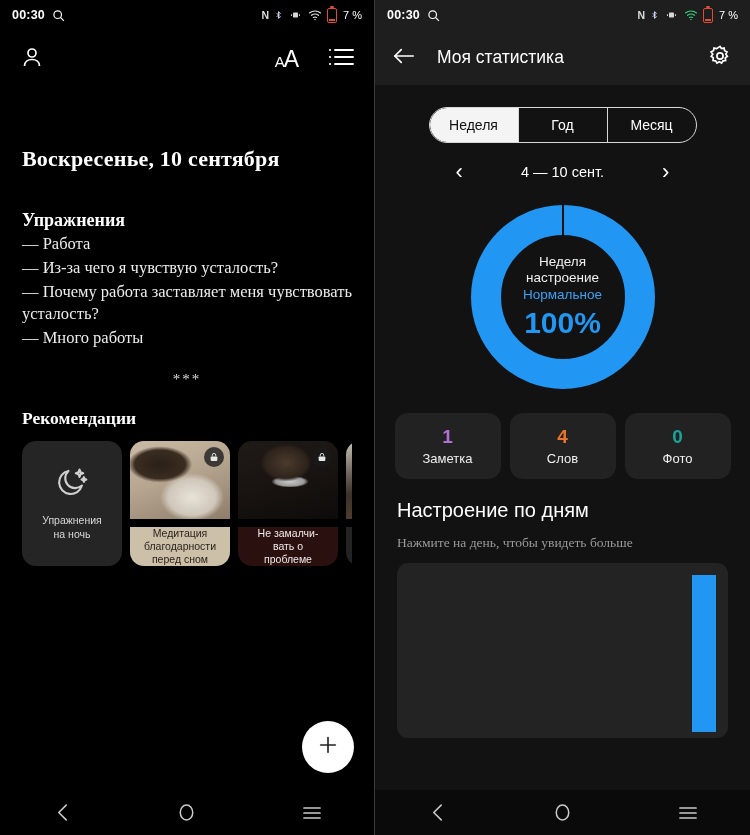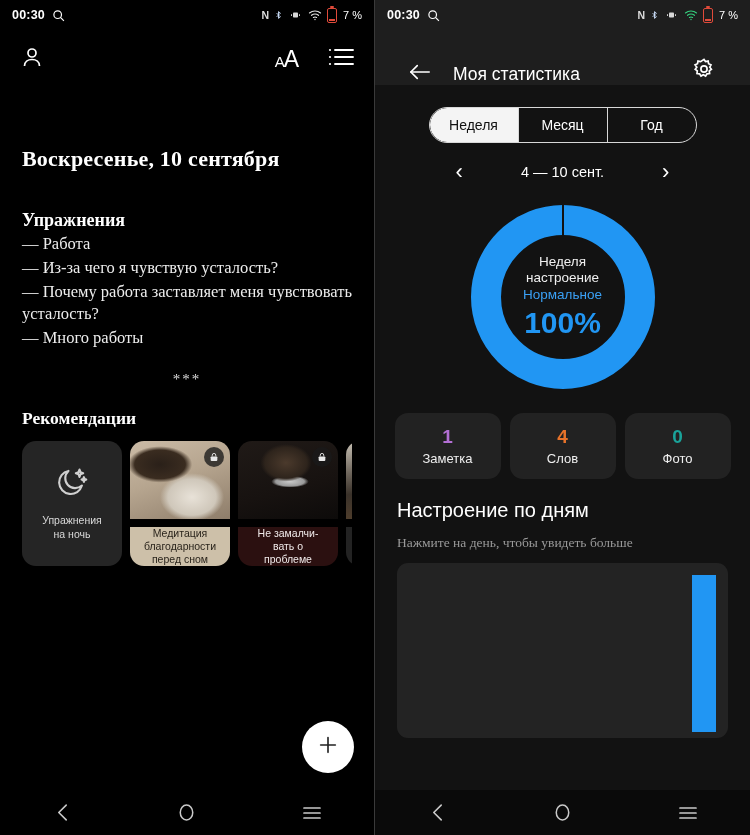--- a/index.html
+++ b/index.html
@@ -124,22 +124,22 @@
   
   .navbar {
     height:45px; flex:0 0 auto; display:flex; align-items:center;
     justify-content:space-around; background:#000;
   }
   .phone-right .navbar { background:#0a0a0a; }
   .nav-btn { width:60px; display:flex; align-items:center; justify-content:center; }
 
   
   .appbar-right {
-    height:55px; background:#1e1e1e; display:flex; align-items:flex-end;
-    padding:0 34px; gap:22px; flex:0 0 auto;
+    height:55px; background:#1e1e1e; display:flex; align-items:center;
+    padding:0 18px; gap:22px; flex:0 0 auto;
   }
   .ab-title { color:#fff; font-size:17.5px; font-weight:400; }
   .ab-spacer { flex:1; }
 
   .stats-body {
     flex:1; background:#121212; overflow:hidden;
     display:flex; flex-direction:column; align-items:center;
     padding-top:22px;
   }
   .segmented {
@@ -408,22 +408,22 @@
           <circle cx="12" cy="12" r="3.1"></circle>
           <path d="M12 2.4l1.5 2.2 2.6-.5.5 2.6 2.4 1.1-1.2 2.4 1.6 2.1-2.1 1.6.3 2.6-2.6.3-1.4 2.3-2.3-1.3-2.3 1.3-1.4-2.3-2.6-.3.3-2.6-2.1-1.6 1.6-2.1L3.1 7.8 5.5 6.7 6 4.1l2.6.5z"></path>
         </svg>
       </span>
     </div>
 
     <div class="stats-body">
 
       <div class="segmented">
         <div class="seg active">Неделя</div>
+        <div class="seg">Год</div>
         <div class="seg">Месяц</div>
-        <div class="seg">Год</div>
       </div>
 
       <div class="weeknav">
         <span class="chev">‹</span>
         <span class="wn-label">4 — 10 сент.</span>
         <span class="chev">›</span>
       </div>
 
       <div class="donut-wrap">
         <svg width="200" height="200" viewBox="0 0 200 200">

